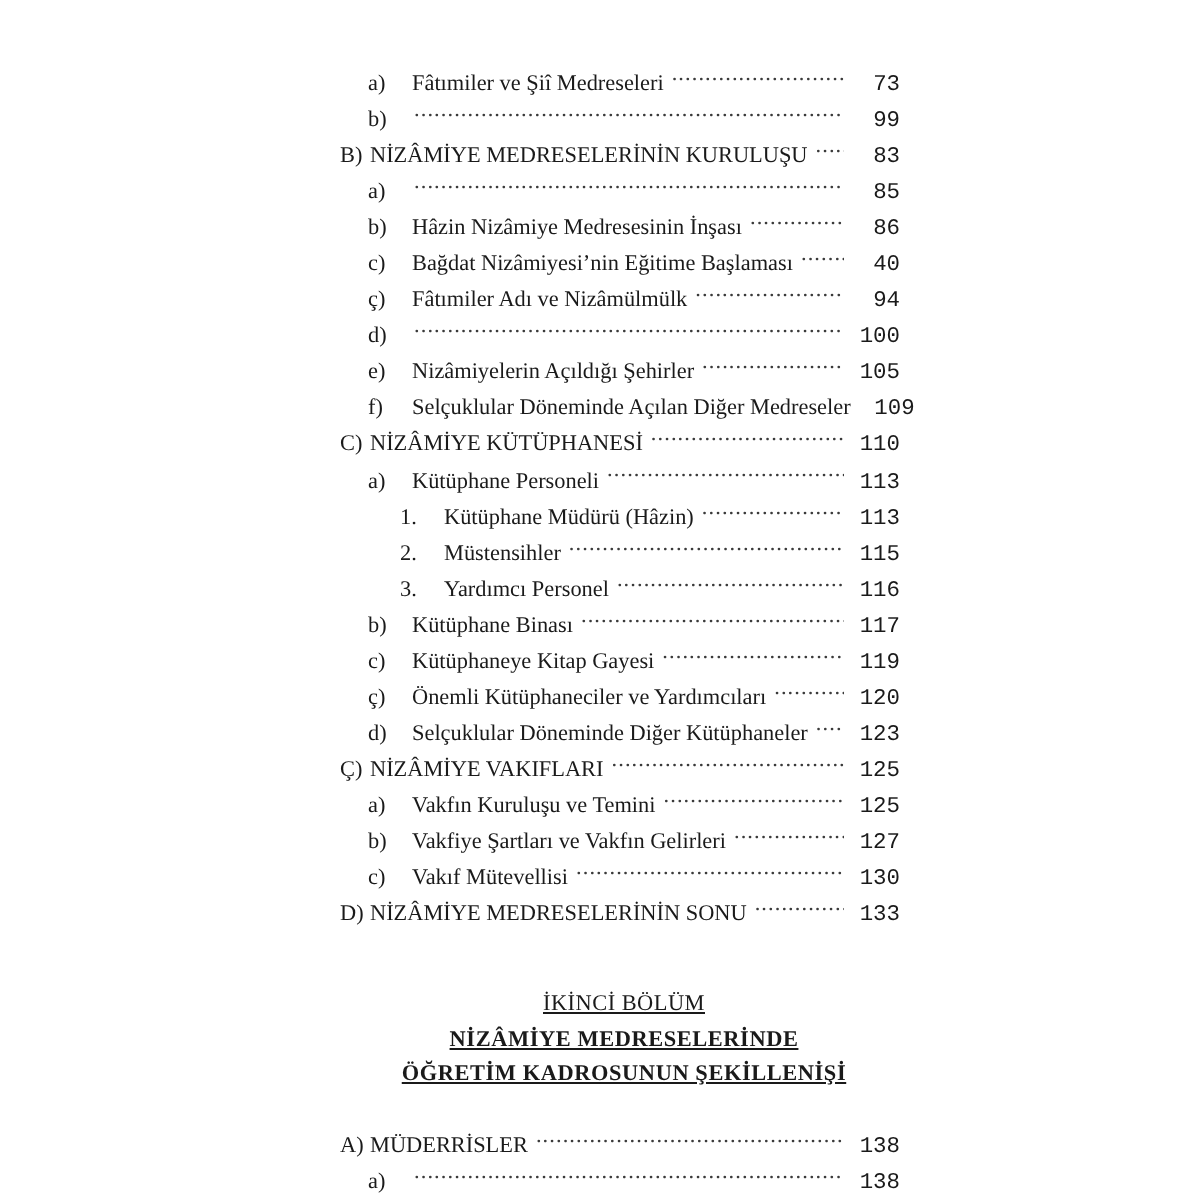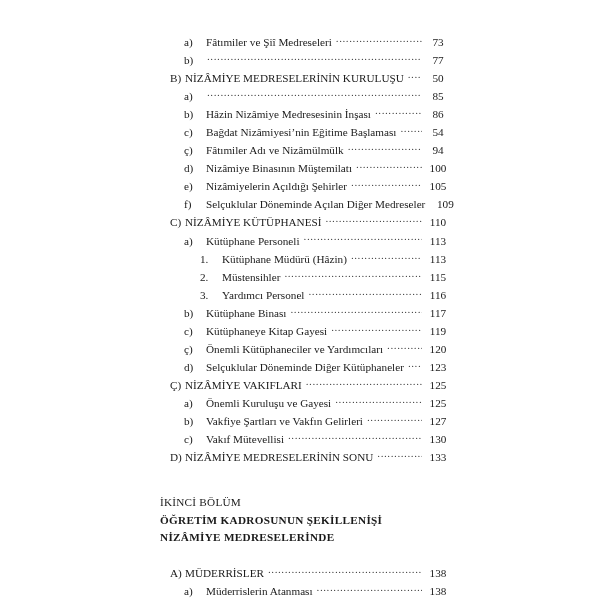--- a/index.html
+++ b/index.html
@@ -57,22 +57,23 @@
     bottom: -1px;
     font-size: 11.2px;
     letter-spacing: 0.55px;
     color: #3a3a3a;
     white-space: nowrap;
   }
 
   .pageno {
     flex: 0 0 auto;
     width: 24px;
-    text-align: center;
+    text-align: right;
     padding-left: 3px;
+    font-family: Liberation Mono, monospace;
   }
 
   
   .level-section {
     margin-left: 2px;
   }
   .level-section .marker {
     width: 15px;
   }
 
@@ -85,24 +86,25 @@
 
   .level-number {
     margin-left: 32px;
   }
   .level-number .marker {
     width: 22px;
   }
 
   
   .chapter-block {
-    text-align: left;
+    text-align: center;
     margin-top: 23px;
     margin-left: -8px;
     margin-right: -14px;
+    text-decoration: underline;
   }
   .chapter-line {
     font-size: 11.2px;
     line-height: 17.5px;
     letter-spacing: 0.25px;
   }
   .chapter-line.bold {
     font-weight: bold;
     letter-spacing: 0.3px;
   }
@@ -121,54 +123,53 @@
   <div id="entries-before">
       <div class="toc-line level-letter">
         <span class="marker">a)</span>
         <span class="title">Fâtımiler ve Şiî Medreseleri</span>
         <span class="leader"></span>
         <span class="pageno">73</span>
       </div>
       <div class="toc-line level-letter">
         <span class="marker">b)</span>
         <span class="leader"></span>
-        <span class="pageno">77</span>
+        <span class="pageno">99</span>
       </div>
       <div class="toc-line level-section">
         <span class="marker">B)</span>
         <span class="title">NİZÂMİYE MEDRESELERİNİN KURULUŞU</span>
         <span class="leader"></span>
-        <span class="pageno">50</span>
+        <span class="pageno">83</span>
       </div>
       <div class="toc-line level-letter">
         <span class="marker">a)</span>
         <span class="leader"></span>
         <span class="pageno">85</span>
       </div>
       <div class="toc-line level-letter">
         <span class="marker">b)</span>
         <span class="title">Hâzin Nizâmiye Medresesinin İnşası</span>
         <span class="leader"></span>
         <span class="pageno">86</span>
       </div>
       <div class="toc-line level-letter">
         <span class="marker">c)</span>
         <span class="title">Bağdat Nizâmiyesi’nin Eğitime Başlaması</span>
         <span class="leader"></span>
-        <span class="pageno">54</span>
+        <span class="pageno">40</span>
       </div>
       <div class="toc-line level-letter">
         <span class="marker">ç)</span>
         <span class="title">Fâtımiler Adı ve Nizâmülmülk</span>
         <span class="leader"></span>
         <span class="pageno">94</span>
       </div>
       <div class="toc-line level-letter">
         <span class="marker">d)</span>
-        <span class="title">Nizâmiye Binasının Müştemilatı</span>
         <span class="leader"></span>
         <span class="pageno">100</span>
       </div>
       <div class="toc-line level-letter">
         <span class="marker">e)</span>
         <span class="title">Nizâmiyelerin Açıldığı Şehirler</span>
         <span class="leader"></span>
         <span class="pageno">105</span>
       </div>
       <div class="toc-line level-letter">
@@ -232,21 +233,21 @@
         <span class="pageno">123</span>
       </div>
       <div class="toc-line level-section">
         <span class="marker">Ç)</span>
         <span class="title">NİZÂMİYE VAKIFLARI</span>
         <span class="leader"></span>
         <span class="pageno">125</span>
       </div>
       <div class="toc-line level-letter">
         <span class="marker">a)</span>
-        <span class="title">Önemli Kuruluşu ve Gayesi</span>
+        <span class="title">Vakfın Kuruluşu ve Temini</span>
         <span class="leader"></span>
         <span class="pageno">125</span>
       </div>
       <div class="toc-line level-letter">
         <span class="marker">b)</span>
         <span class="title">Vakfiye Şartları ve Vakfın Gelirleri</span>
         <span class="leader"></span>
         <span class="pageno">127</span>
       </div>
       <div class="toc-line level-letter">
@@ -259,35 +260,34 @@
         <span class="marker">D)</span>
         <span class="title">NİZÂMİYE MEDRESELERİNİN SONU</span>
         <span class="leader"></span>
         <span class="pageno">133</span>
       </div>
     </div>
 
   <div class="chapter-block">
     <div class="chapter-gap-top"></div>
     <div class="chapter-line">İKİNCİ BÖLÜM</div>
+    <div class="chapter-line bold">NİZÂMİYE MEDRESELERİNDE</div>
     <div class="chapter-line bold">ÖĞRETİM KADROSUNUN ŞEKİLLENİŞİ</div>
-    <div class="chapter-line bold">NİZÂMİYE MEDRESELERİNDE</div>
     <div class="chapter-gap-bottom"></div>
   </div>
 
   <div id="entries-after">
       <div class="toc-line level-section">
         <span class="marker">A)</span>
         <span class="title">MÜDERRİSLER</span>
         <span class="leader"></span>
         <span class="pageno">138</span>
       </div>
       <div class="toc-line level-letter">
         <span class="marker">a)</span>
-        <span class="title">Müderrislerin Atanması</span>
         <span class="leader"></span>
         <span class="pageno">138</span>
       </div>
       <div class="toc-line level-letter">
         <span class="marker">b)</span>
         <span class="title">Müderrislerin Kıyafet ve Ders Verme Şekilleri</span>
         <span class="pageno">142</span>
       </div>
     </div>
 

